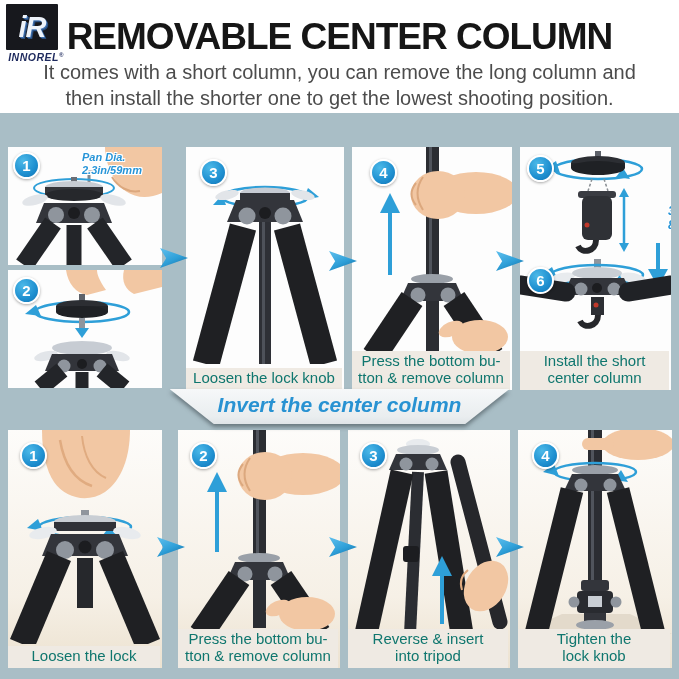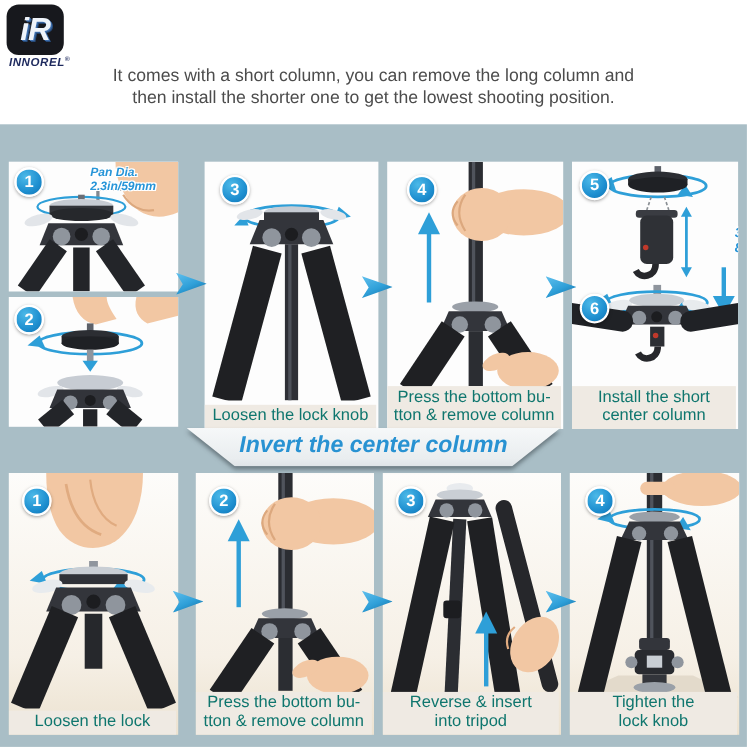--- a/index.html
+++ b/index.html
@@ -2,28 +2,28 @@
 <html><head>
 <meta charset="utf-8">
 <style>
   html,body{margin:0;padding:0;}
   body{font-family:"Liberation Sans", sans-serif; background:#fff;}
   .stage{position:relative;width:679px;height:679px;overflow:hidden;background:#fff;}
 
   
   .header{position:absolute;left:0;top:0;width:679px;height:113px;background:#ffffff;}
   .logo{position:absolute;left:6px;top:4px;width:60px;text-align:center;}
-  .logo-mark{width:52px;height:46px;background:#17181d;border-radius:11px;display:flex;align-items:center;justify-content:center;
+  .logo-mark{width:52px;height:46px;background:#17181d;border-radius:1px;display:flex;align-items:center;justify-content:center;
     color:#eef3fa;font-style:italic;font-weight:bold;font-size:29px;letter-spacing:-1px;
     text-shadow:1px 1px 0 #3e6fae, 2px 2px 0 #274a78;}
   .logo-brand{margin-top:1px;font-style:italic;font-weight:bold;font-size:10.5px;color:#1e2a5e;letter-spacing:.5px;}
   .logo-brand sup{font-size:6px;}
   .title{position:absolute;left:0;right:0;top:16px;text-align:center;font-size:37px;font-weight:700;
     letter-spacing:-1px;color:#161616;margin:0;}
-  .subtitle{position:absolute;left:0;right:0;top:60px;text-align:center;font-size:16px;color:#4c4c4c;line-height:1.28;margin:0;}
+  .subtitle{position:absolute;left:0;right:0;top:60px;text-align:center;font-size:20px;color:#4c4c4c;line-height:1.28;margin:0;}
 
   
   .bodybg{position:absolute;left:0;top:113px;width:679px;height:566px;background:#a9bec6;}
 
   .banner-wrap{position:absolute;left:50%;transform:translateX(-50%);filter:drop-shadow(0 3px 2px rgba(40,50,55,.5));z-index:6;}
   .banner{clip-path:polygon(0 0,100% 0,87% 100%,13% 100%);
     background:linear-gradient(180deg,#f6f8f9 0%,#e9edef 80%,#dfe4e7 100%);
     padding:4px 48px 7px;font-style:italic;font-weight:700;font-size:21px;color:#2892d2;white-space:nowrap;}
   #banner1{top:113px;}
   #banner2{top:389px;text-align:right;}
@@ -54,20 +54,21 @@
 
 <div class="stage">
 
   <div class="header">
     <div class="logo">
       <div class="logo-mark">
         <span>iR</span>
       </div>
       <div class="logo-brand"><span>INNOREL</span><sup>®</sup></div>
     </div>
+    <h1 class="title">REMOVABLE CENTER COLUMN</h1>
     <p class="subtitle">
       <span class="l" style="display:block">It comes with a short column, you can remove the long column and</span>
       <span class="l" style="display:block">then install the shorter one to get the lowest shooting position.</span>
     </p>
   </div>
 
   <div class="bodybg"></div>
 
   <div class="banner-wrap" id="banner2">
     <div class="banner">Invert the center column</div>

